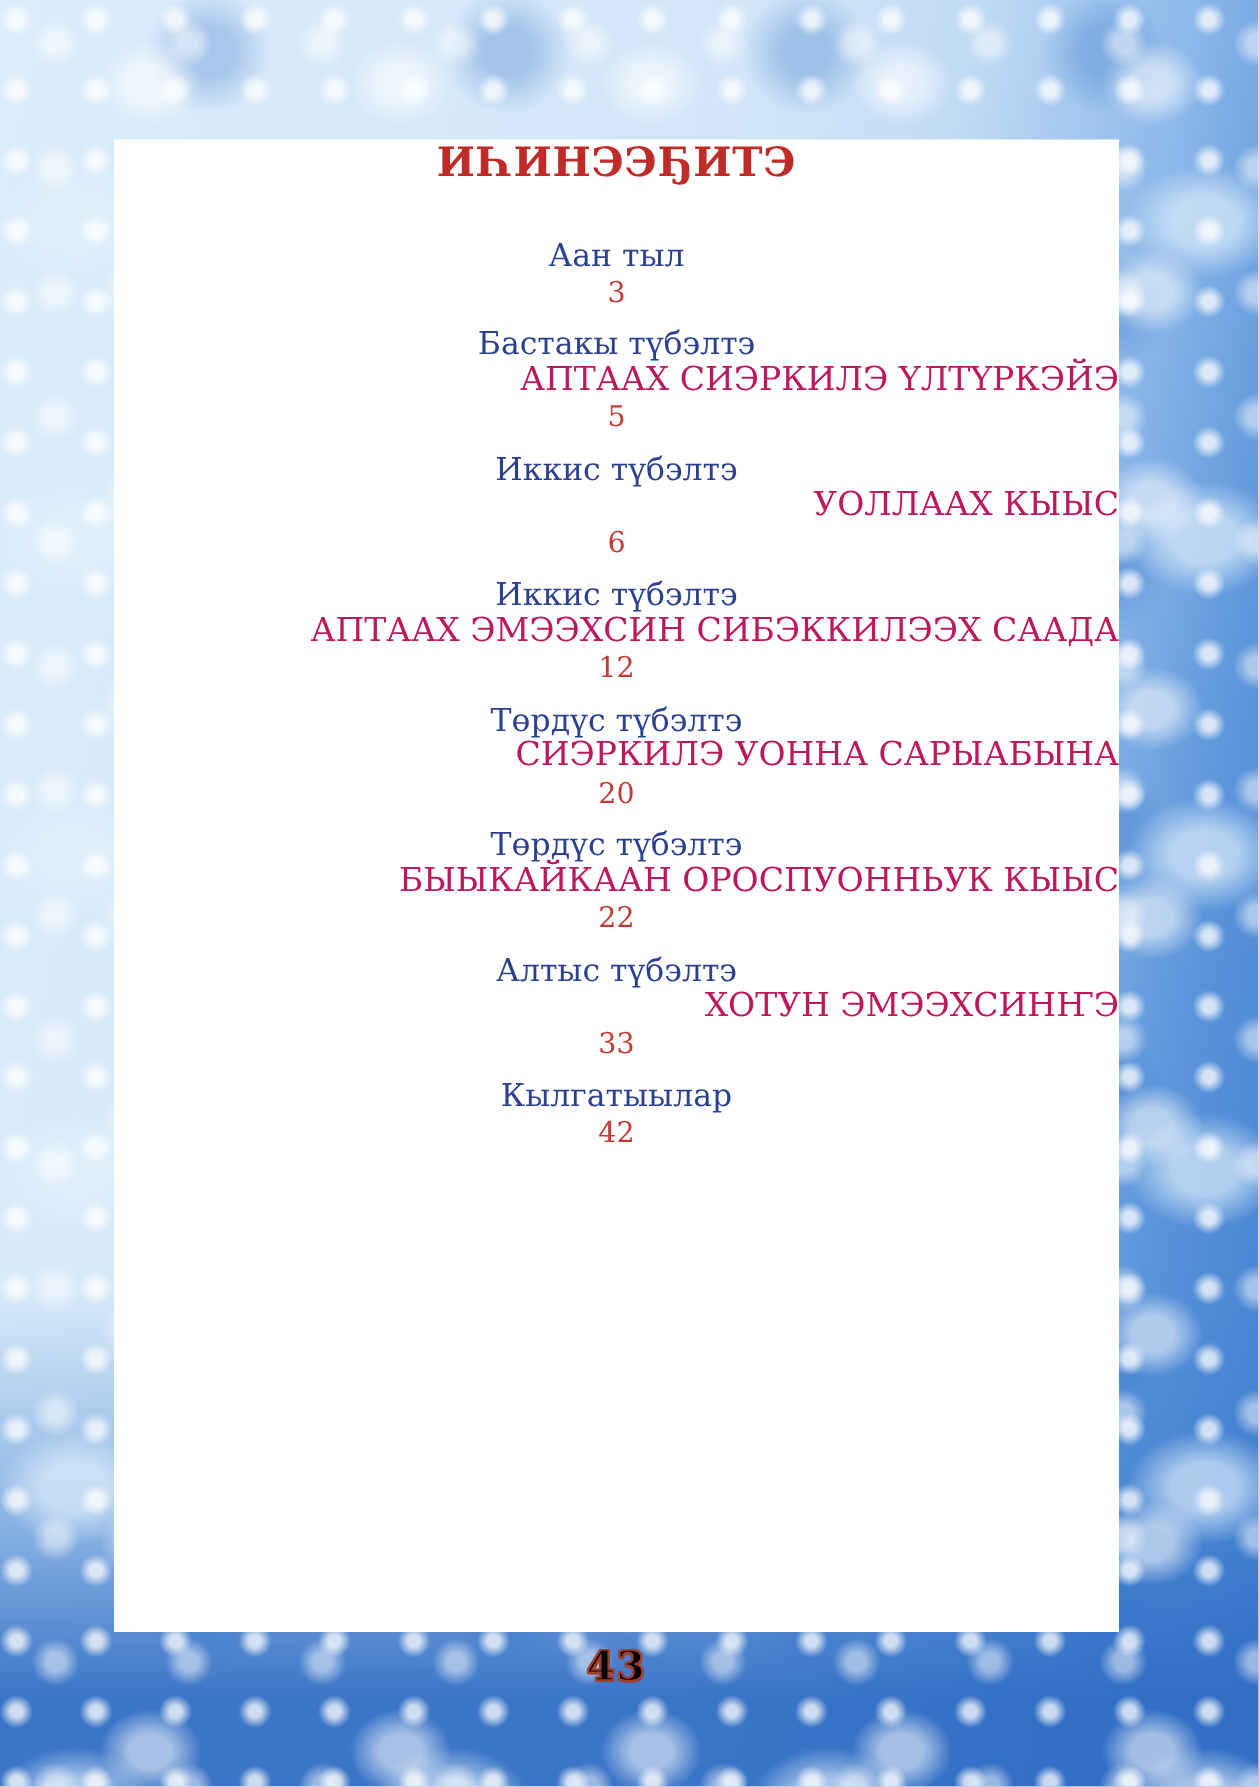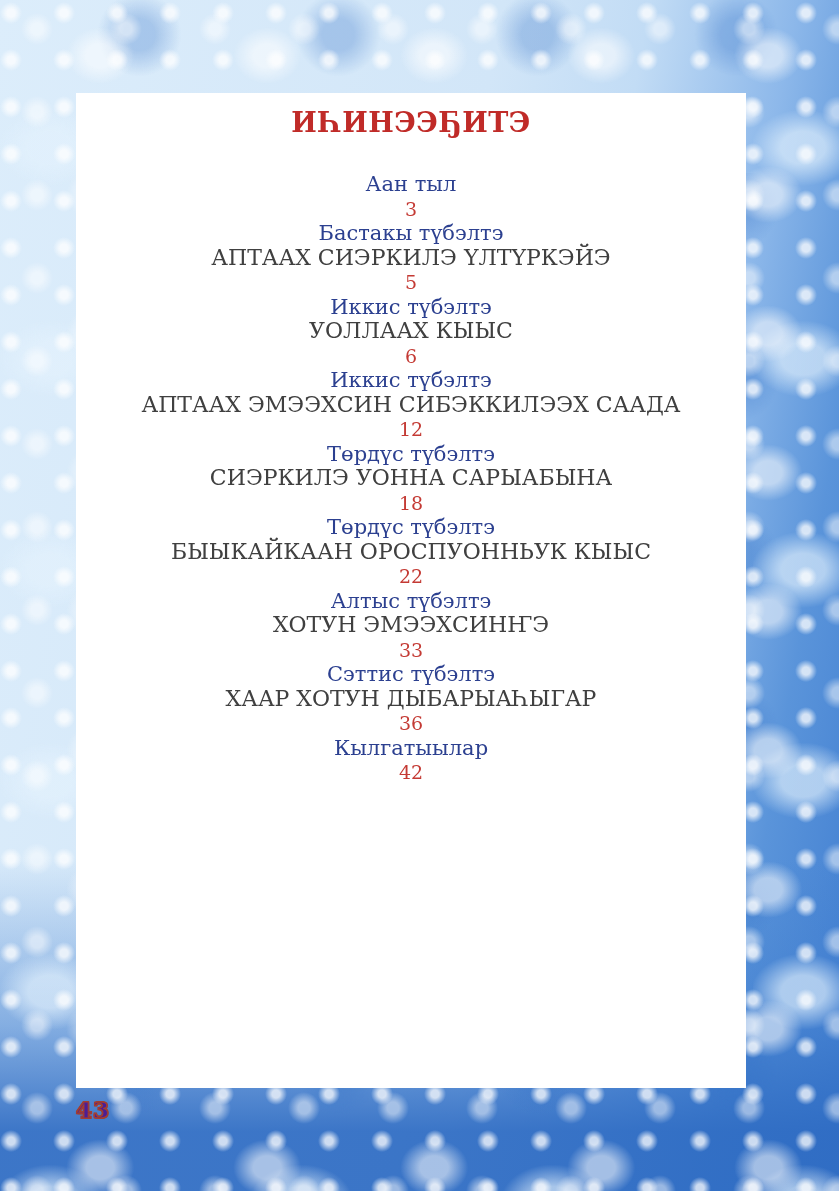--- a/index.html
+++ b/index.html
@@ -28,47 +28,46 @@
       199px 173px,
       100% 100%,
       100% 100%;
   }
 
   
   .panel{
     position:absolute;left:76px;top:93px;width:670px;height:995px;
     background:#ffffff;
     box-sizing:border-box;
-    padding-top:14px;
     text-align:center;
   }
 
   .doc-title{
     margin:0 0 33px 0;
     font-size:27px;font-weight:bold;line-height:32px;
     letter-spacing:0.5px;
     color:#c02b28;
   }
 
   .toc{
-    display:flex;flex-direction:column;align-items:center;
+    display:flex;flex-direction:column;gap:10px;align-items:center;
   }
   .toc-entry{width:100%;}
   .toc-entry span{display:block;line-height:24.5px;}
   .toc-entry span:empty{display:none;}
   .entry-subtitle{font-size:21px;color:#2c4090;}
-  .entry-caps{font-size:22px;color:#404040;}
+  .entry-caps{font-size:22px;color:#be185d;text-align:right;}
   .entry-page{font-size:19px;color:#c43a34;}
 
   
   .footer-num{
     position:absolute;left:76px;width:670px;top:1096px;
-    text-align:left;
-    font-size:23px;font-weight:bold;letter-spacing:1px;
-    color:#4c1d95;
+    text-align:center;
+    font-size:27px;font-weight:bold;letter-spacing:1px;
+    color:#000000;
     -webkit-text-stroke:1px #a33f31;
     text-shadow:
       1px 0 0 #a33f31,-1px 0 0 #a33f31,0 1px 0 #a33f31,0 -1px 0 #a33f31,
       1px 1px 0 #a33f31,-1px -1px 0 #a33f31,1px -1px 0 #a33f31,-1px 1px 0 #a33f31;
   }
 </style>
 </head>
 <body>
 
 <div class="frost-bg"></div>
@@ -98,40 +97,35 @@
 
     <div class="toc-entry">
       <span class="entry-subtitle">Иккис түбэлтэ</span>
       <span class="entry-caps">АПТААХ ЭМЭЭХСИН СИБЭККИЛЭЭХ СААДА</span>
       <span class="entry-page">12</span>
     </div>
 
     <div class="toc-entry">
       <span class="entry-subtitle">Төрдүс түбэлтэ</span>
       <span class="entry-caps">СИЭРКИЛЭ УОННА САРЫАБЫНА</span>
-      <span class="entry-page">18</span>
+      <span class="entry-page">20</span>
     </div>
 
     <div class="toc-entry">
       <span class="entry-subtitle">Төрдүс түбэлтэ</span>
       <span class="entry-caps">БЫЫКАЙКААН ОРОСПУОННЬУК КЫЫС</span>
       <span class="entry-page">22</span>
     </div>
 
     <div class="toc-entry">
       <span class="entry-subtitle">Алтыс түбэлтэ</span>
       <span class="entry-caps">ХОТУН ЭМЭЭХСИНҤЭ</span>
       <span class="entry-page">33</span>
     </div>
 
-    <div class="toc-entry">
-      <span class="entry-subtitle">Сэттис түбэлтэ</span>
-      <span class="entry-caps">ХААР ХОТУН ДЫБАРЫАҺЫГАР</span>
-      <span class="entry-page">36</span>
-    </div>
 
     <div class="toc-entry">
       <span class="entry-subtitle">Кылгатыылар</span>
 
       <span class="entry-page">42</span>
     </div>
 
   </div>
 </div>
 

